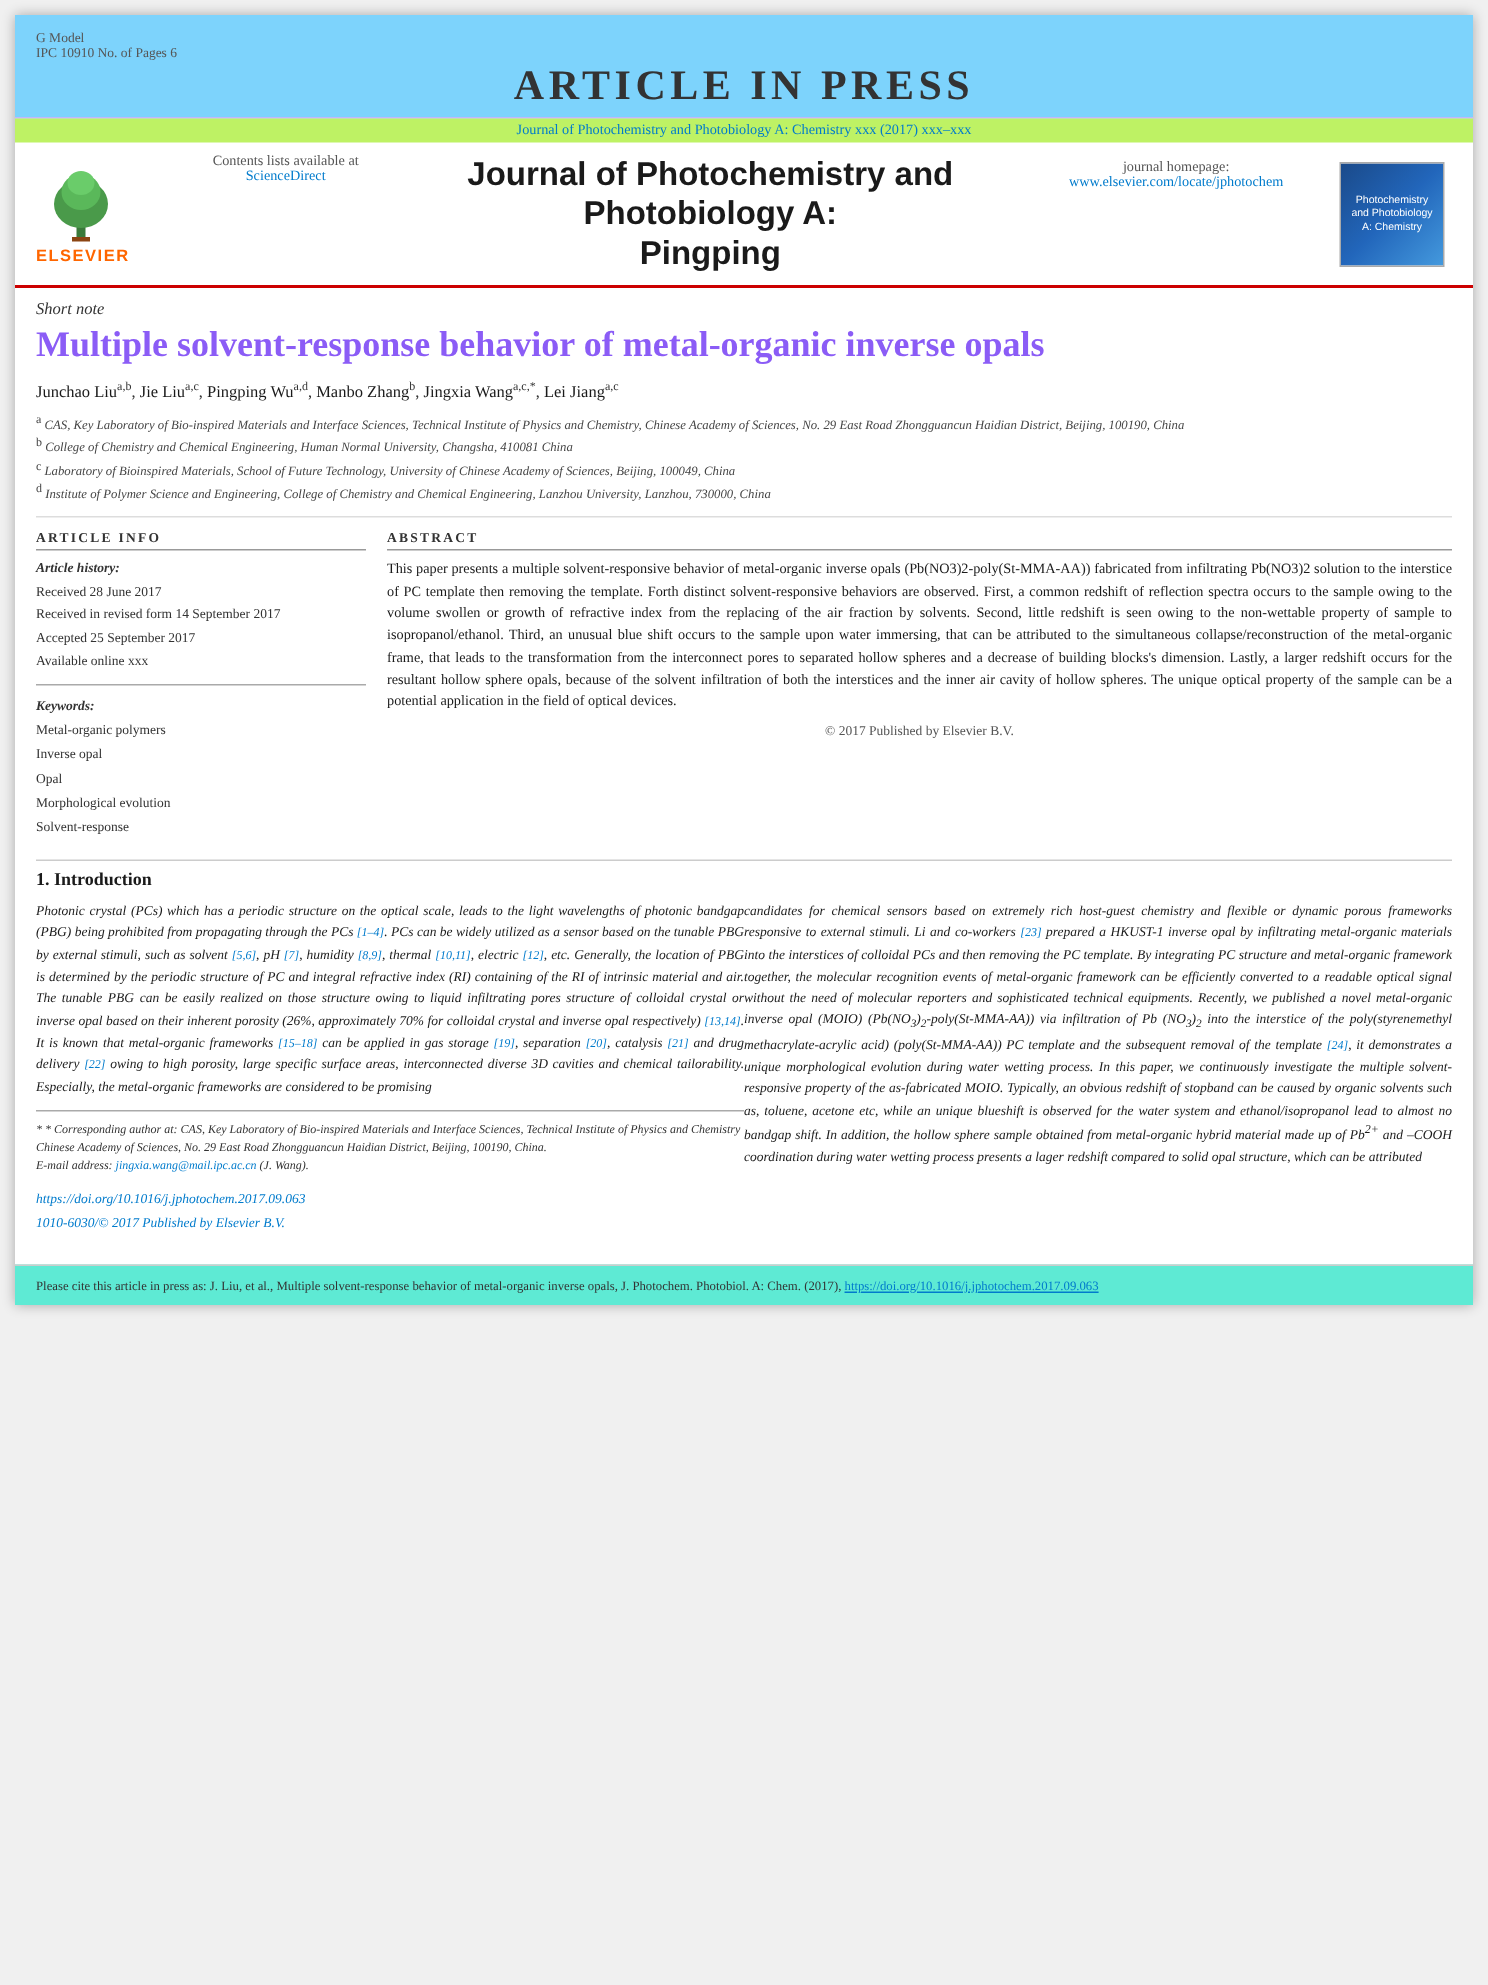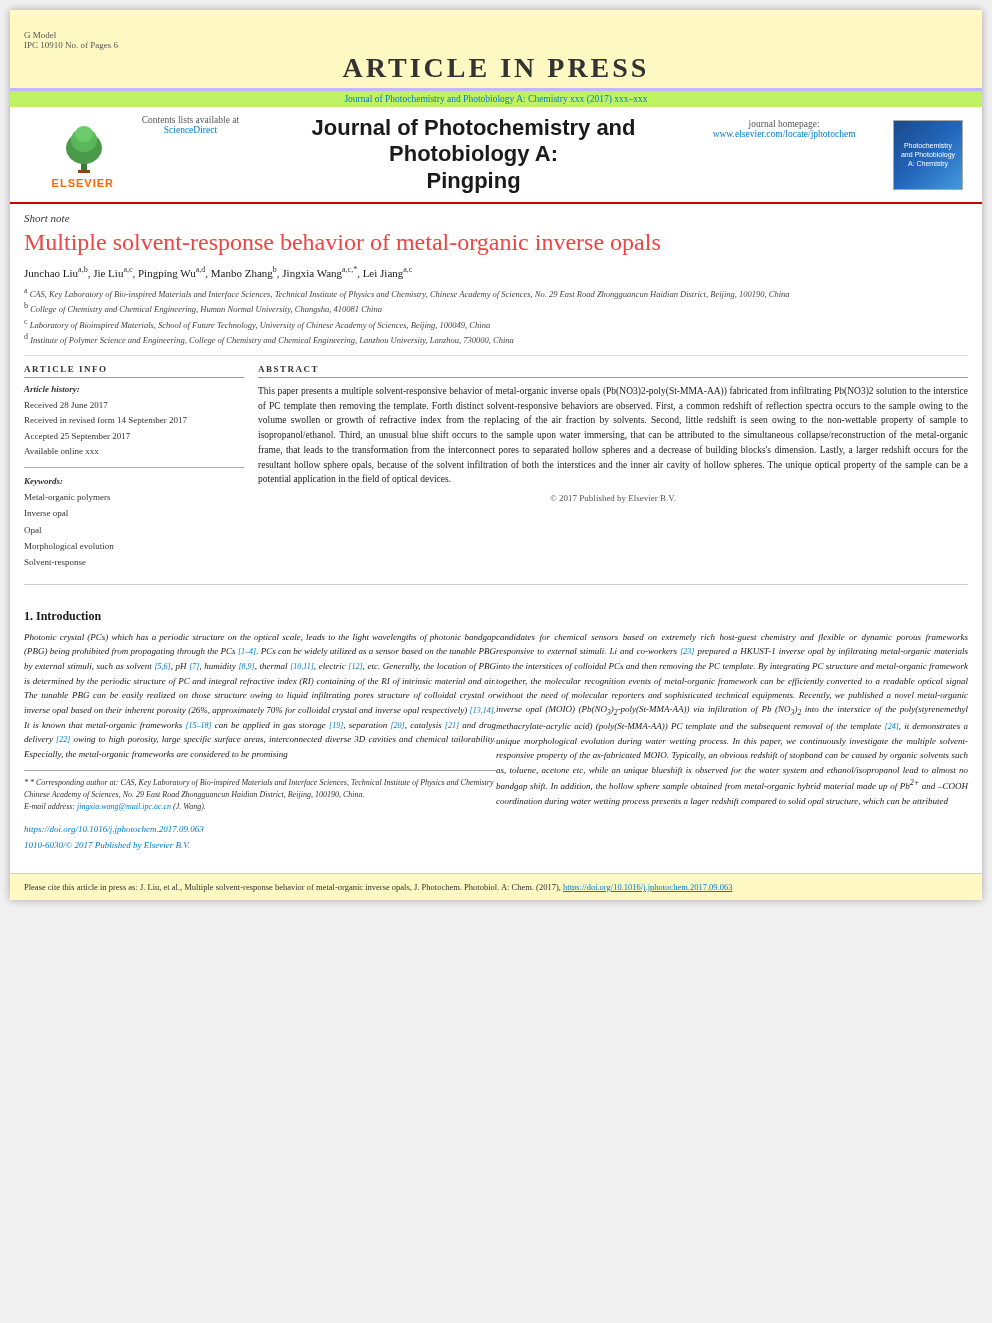--- a/index.html
+++ b/index.html
@@ -10,23 +10,23 @@
       justify-content: center;
       padding: 10px;
     }
     .page {
       width: 992px;
       background: #fff;
       box-shadow: 0 0 8px rgba(0,0,0,0.3);
     }
     
     .header-banner {
-      background: #fef9c3;
-      border-bottom: 3px solid #c4b5fd;
-      padding: 20px 0 4px;
+      background: #7dd3fc;
+      border-bottom: 1px solid #c4b5fd;
+      padding: 10px 0 4px;
       text-align: center;
     }
     .gmodel-line {
       font-size: 9px;
       color: #555;
       text-align: left;
       padding-left: 14px;
       margin-bottom: 2px;
     }
     .article-in-press {
@@ -42,21 +42,21 @@
       align-items: stretch;
       border-bottom: 2px solid #c00;
       padding: 8px 14px;
       gap: 10px;
     }
     .journal-logo-left {
       width: 90px;
       flex-shrink: 0;
       display: flex;
       flex-direction: column;
-      align-items: flex-end;
+      align-items: flex-start;
       justify-content: center;
     }
     .elsevier-tree {
       width: 60px;
       height: 55px;
     }
     .elsevier-label {
       font-size: 11px;
       color: #f60;
       font-weight: bold;
@@ -130,22 +130,22 @@
       padding: 0 14px 10px;
     }
     .short-note {
       font-size: 11px;
       font-style: italic;
       margin: 8px 0 4px;
       color: #333;
     }
     .article-title {
       font-size: 24px;
-      font-weight: normal;
-      color: #ef4444;
+      font-weight: bold;
+      color: #8b5cf6;
       margin-bottom: 8px;
       line-height: 1.2;
     }
     .authors {
       font-size: 11px;
       color: #333;
       margin-bottom: 6px;
     }
     .author-name {
       color: #1a1a1a;
@@ -222,21 +222,21 @@
     .copyright {
       text-align: center;
       font-size: 9px;
       color: #555;
       margin-top: 6px;
     }
     
     .body-section {
       margin-top: 14px;
       border-top: 1px solid #ccc;
-      padding-top: 24px;
+      padding-top: 5px;
     }
     .section-title {
       font-size: 12px;
       font-weight: bold;
       margin-bottom: 6px;
       color: #1a1a1a;
     }
     .body-two-col {
       display: flex;
       font-style: italic;
@@ -279,21 +279,21 @@
     }
     
     .bottom-links {
       font-size: 9px;
       color: #007bcc;
       margin-top: 8px;
       line-height: 1.8;
     }
     
     .citation-bar {
-      background: #fef9c3;
+      background: #5eead4;
       border-top: 1px solid #ccc;
       padding: 8px 14px;
       font-size: 8.5px;
       color: #333;
       margin-top: 10px;
     }
     .citation-link {
       color: #007bcc;
     }
   </style>

